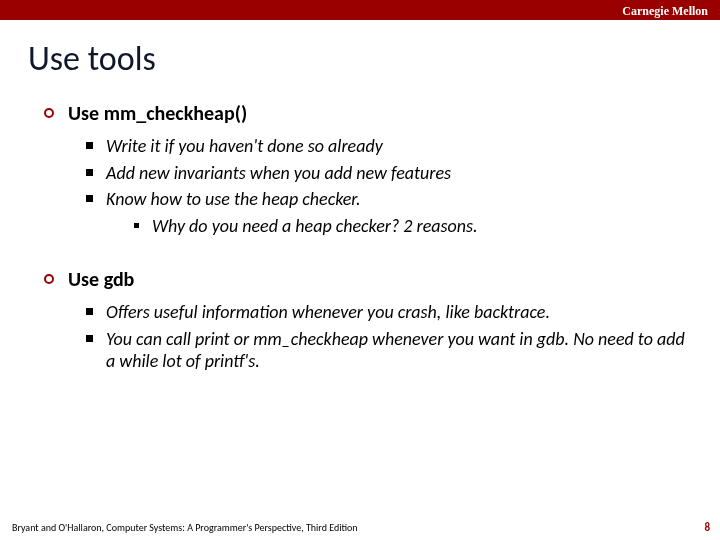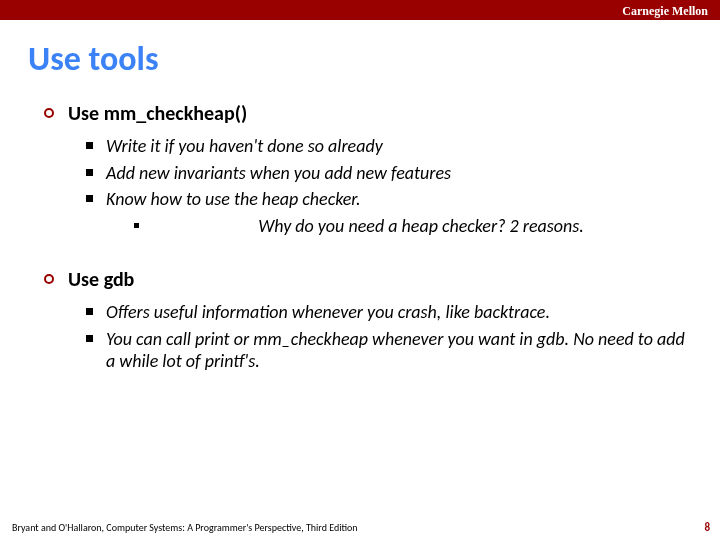--- a/index.html
+++ b/index.html
@@ -17,23 +17,23 @@
     background: #990000;
     color: #fff;
     text-align: right;
     font-weight: bold;
     font-size: 12px;
     padding: 4px 12px 0 0;
     font-family: Georgia, 'Times New Roman', serif;
   }
   .title {
     font-size: 34px;
-    font-weight: bold;
+    font-weight: normal;
     margin: 18px 0 22px 28px;
-    color: #3b82f6;
+    color: #0f172a;
   }
   .content {
     margin-left: 44px;
     margin-right: 30px;
   }
   .section {
     margin-bottom: 30px;
   }
   .section-header {
     display: flex;
@@ -72,21 +72,20 @@
     left: 0;
     top: 7px;
     width: 7px;
     height: 7px;
     background: #000;
   }
   ul.sq-inner {
     list-style: none;
     margin-left: 28px;
     margin-top: 4px;
-    text-align: center;
   }
   ul.sq-inner > li {
     position: relative;
     font-size: 18px;
     padding-left: 18px;
     line-height: 1.25;
   }
   ul.sq-inner > li::before {
     content: "";
     position: absolute;

